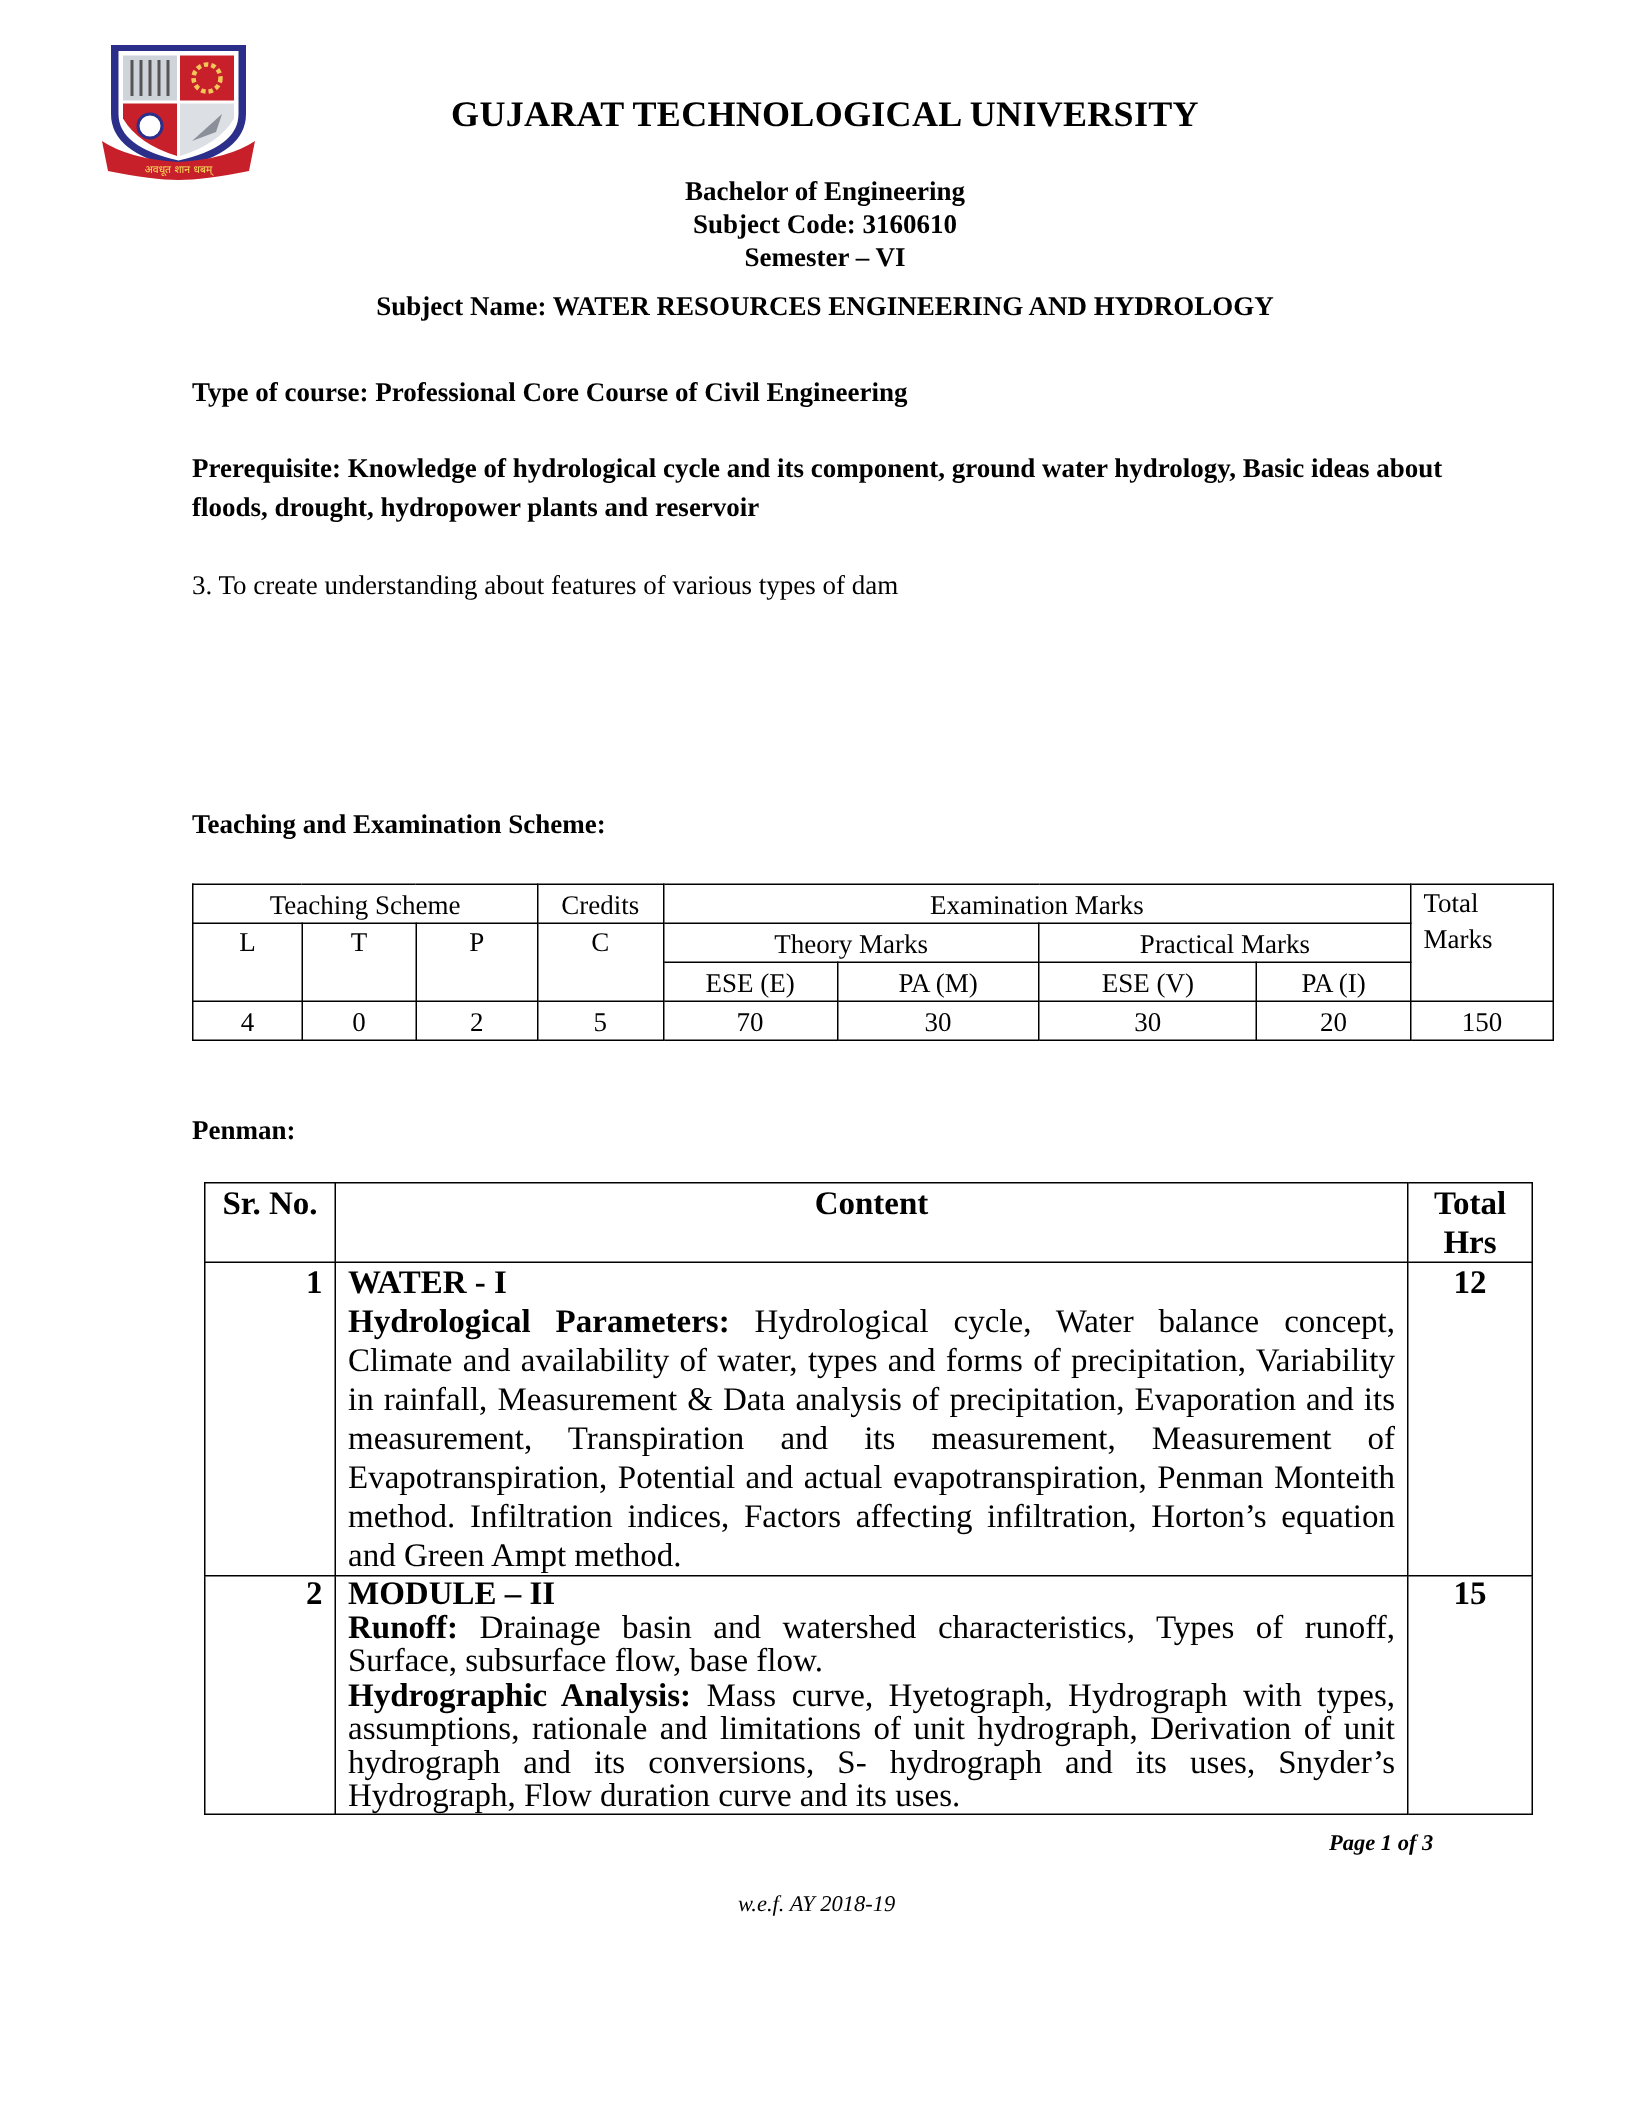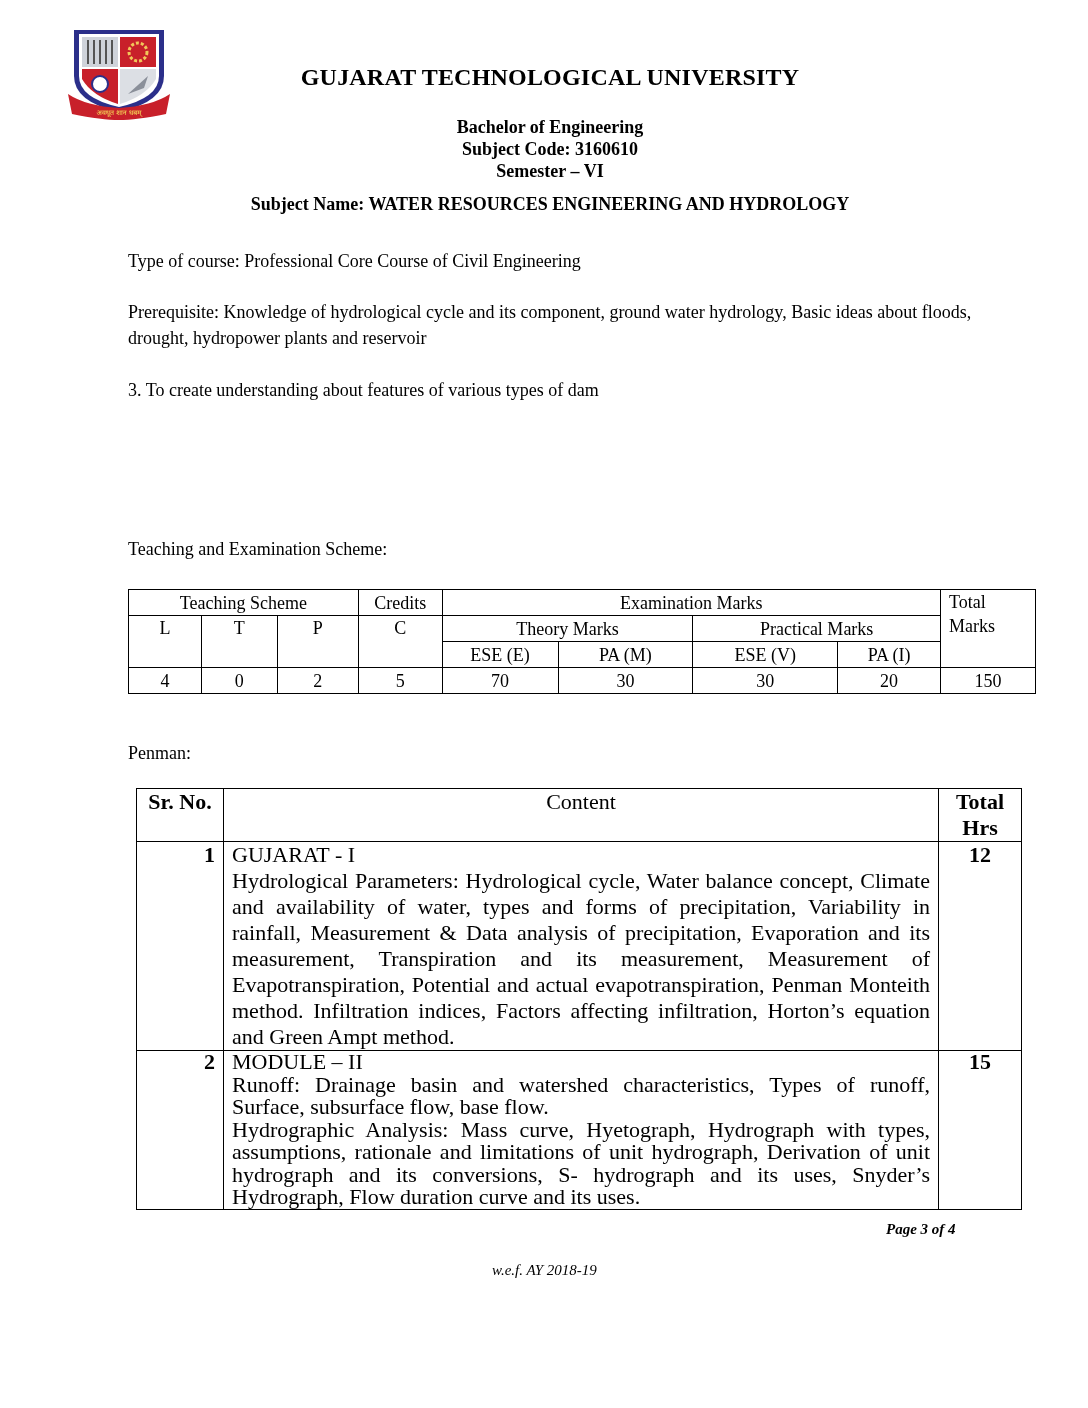--- a/index.html
+++ b/index.html
@@ -2,21 +2,21 @@
 <html><head>
 <meta charset="utf-8">
 <style>
   html, body { margin:0; padding:0; background:#ffffff; }
   body { width:1088px; height:1408px; position:relative; overflow:hidden; font-family:"Liberation Serif", "DejaVu Serif", serif; color:#000; }
   .logo { position:absolute; left:66px; top:24px; width:106px; height:96px; }
   .uni-title { position:absolute; left:0; width:1100px; top:64px; text-align:center; font-size:24px; font-weight:bold; letter-spacing:0.2px; }
   .hdr-block { position:absolute; left:0; width:1100px; top:116px; text-align:center; font-size:18px; font-weight:bold; line-height:22px; }
   .subject-name { position:absolute; left:0; width:1100px; top:194px; text-align:center; font-size:18px; font-weight:bold; }
   .para { position:absolute; left:128px; width:850px; font-size:18px; line-height:26px; }
-  .b { font-weight:normal; }
+  .b { font-weight:bold; }
   table { border-collapse:collapse; font-family:"Liberation Serif", serif; }
   .scheme { position:absolute; left:128px; top:589px; width:908px; font-size:18px; }
   .scheme td { border:1.5px solid #000; text-align:center; padding:0; height:25px; line-height:24px; }
   .content-table { position:absolute; left:117px; top:788px; width:886px; font-size:22px;margin-left:19px; }
   .content-table td { border:1.5px solid #000; vertical-align:top; padding:0 8px; }
   .content-table .srno { width:70px; text-align:right; font-weight:bold; }
   .content-table .hrs { width:66px; text-align:center; font-weight:bold; }
   .content-table .txt { text-align:justify; }
   .lh26 { line-height:26px; }
   .lh22 { line-height:22.5px; }
@@ -133,31 +133,31 @@
     <td class="srno lh26" style="text-align:center">Sr. No.</td>
     <td class="lh26 b" style="text-align:center">Content</td>
     <td class="hrs lh26">
       <div>Total</div>
       <div>Hrs</div>
     </td>
   </tr>
   <tr>
     <td class="srno lh26">1</td>
     <td class="txt lh26">
-      <div class="b">GUJARAT - I</div>
+      <div class="b">WATER - I</div>
       <div><span class="b">Hydrological Parameters:</span><span> Hydrological cycle, Water balance concept, Climate and availability of water, types and forms of precipitation, Variability in rainfall, Measurement &amp; Data analysis of precipitation, Evaporation and its measurement, Transpiration and its measurement, Measurement of Evapotranspiration, Potential and actual evapotranspiration, Penman Monteith method. Infiltration indices, Factors affecting infiltration, Horton’s equation and Green Ampt method.</span></div>
     </td>
     <td class="hrs lh26">12</td>
   </tr>
   <tr>
     <td class="srno lh22">2</td>
     <td class="txt lh22">
       <div class="b">MODULE – II</div>
       <div><span class="b">Runoff:</span><span> Drainage basin and watershed characteristics, Types of runoff, Surface, subsurface flow, base flow.</span></div>
       <div><span class="b">Hydrographic Analysis:</span><span> Mass curve, Hyetograph, Hydrograph with types, assumptions, rationale and limitations of unit hydrograph, Derivation of unit hydrograph and its conversions, S- hydrograph and its uses, Snyder’s Hydrograph, Flow duration curve and its uses.</span></div>
     </td>
     <td class="hrs lh22">15</td>
   </tr>
 </tbody>
   </table>
 
-<div class="footer-page">Page 3 of 4</div>
+<div class="footer-page">Page 1 of 3</div>
 <div class="footer-wef">w.e.f. AY 2018-19</div>
 
 </body></html>

